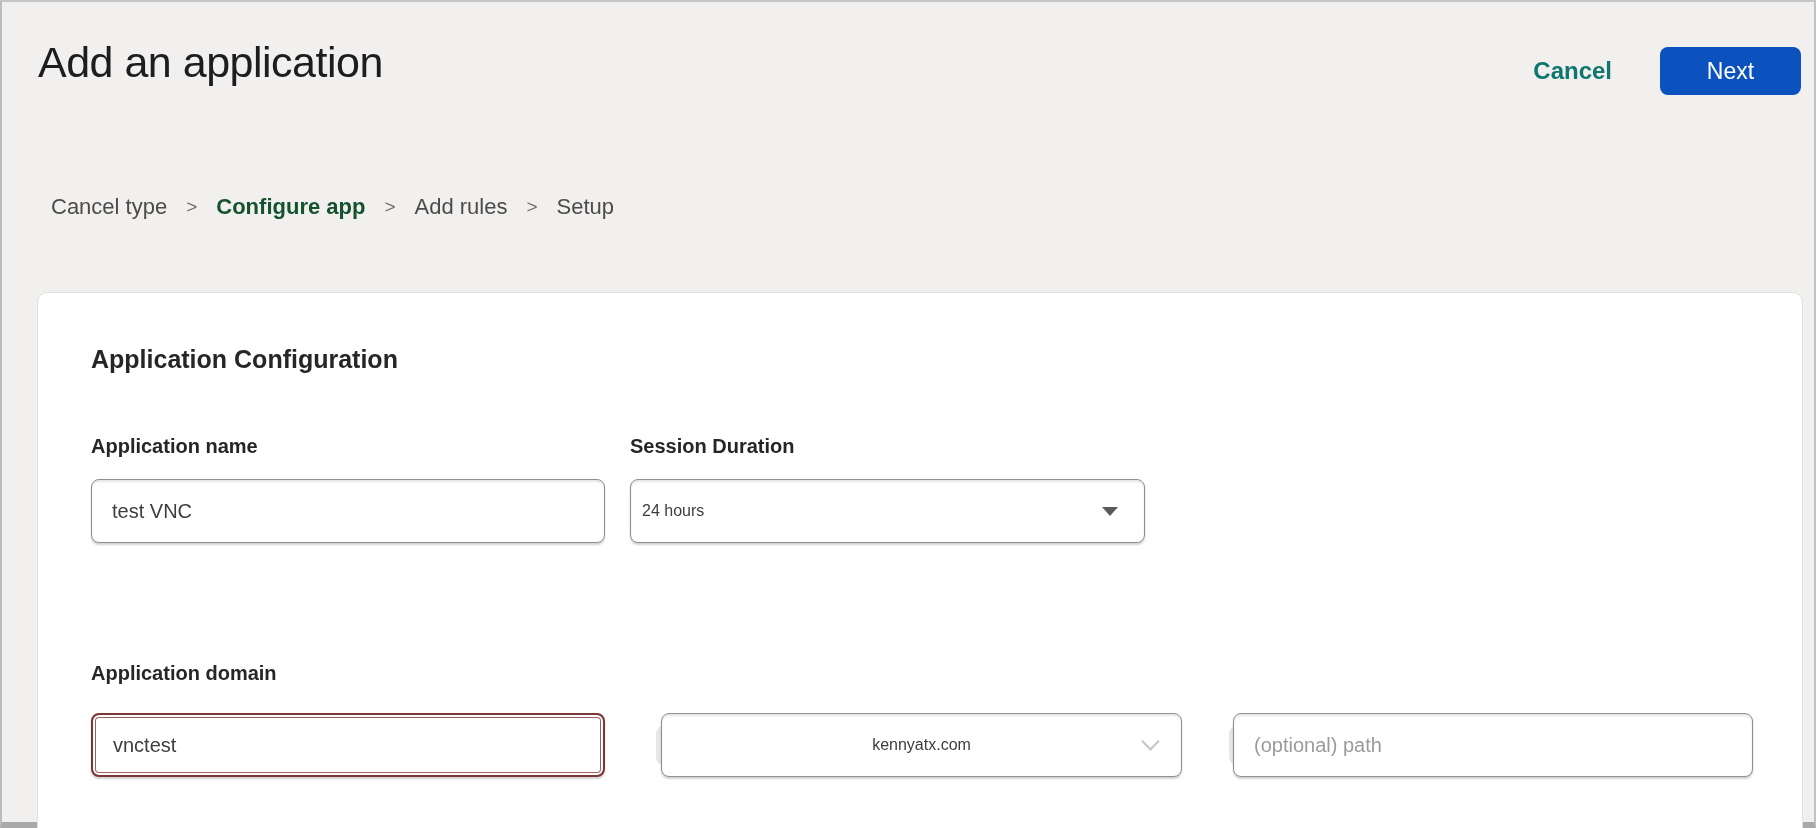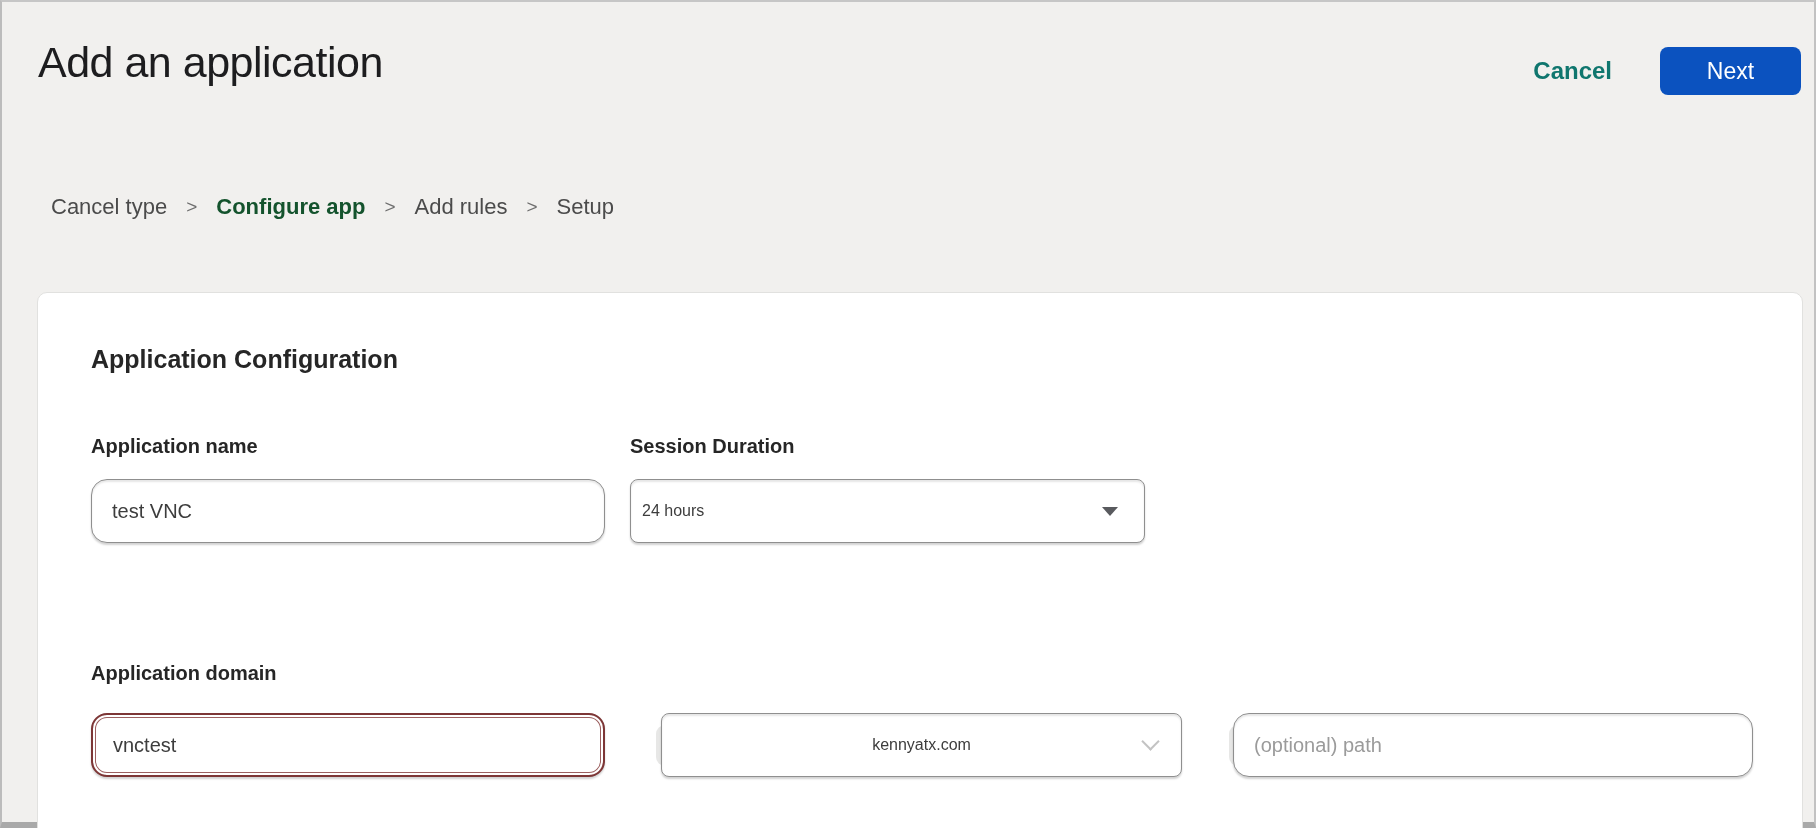--- a/index.html
+++ b/index.html
@@ -56,21 +56,21 @@
   }
   .field-label {
     position: absolute;
     font-size: 20px; font-weight: 700; color: #262626;
   }
   .lbl-name      { left: 53px;  top: 142px; }
   .lbl-duration  { left: 592px; top: 142px; }
   .lbl-domain    { left: 53px;  top: 369px; }
   .text-input {
     position: absolute; height: 64px;
-    border: 1px solid #8f8f8f; border-radius: 16px;
+    border: 1px solid #8f8f8f; border-radius: 8px;
     background: #fff;
     font-family: inherit; font-size: 20px; color: #3d3d3d;
     padding: 0 20px;
     box-shadow: inset 0 2px 2px rgba(0,0,0,0.10), 0 2px 2px rgba(0,0,0,0.18);
     outline: none;
   }
   .text-input::placeholder { color: #9b9b9b; }
   .inp-name { left: 53px; top: 186px; width: 514px; }
   .inp-subdomain {
     left: 53px; top: 420px; width: 514px;

